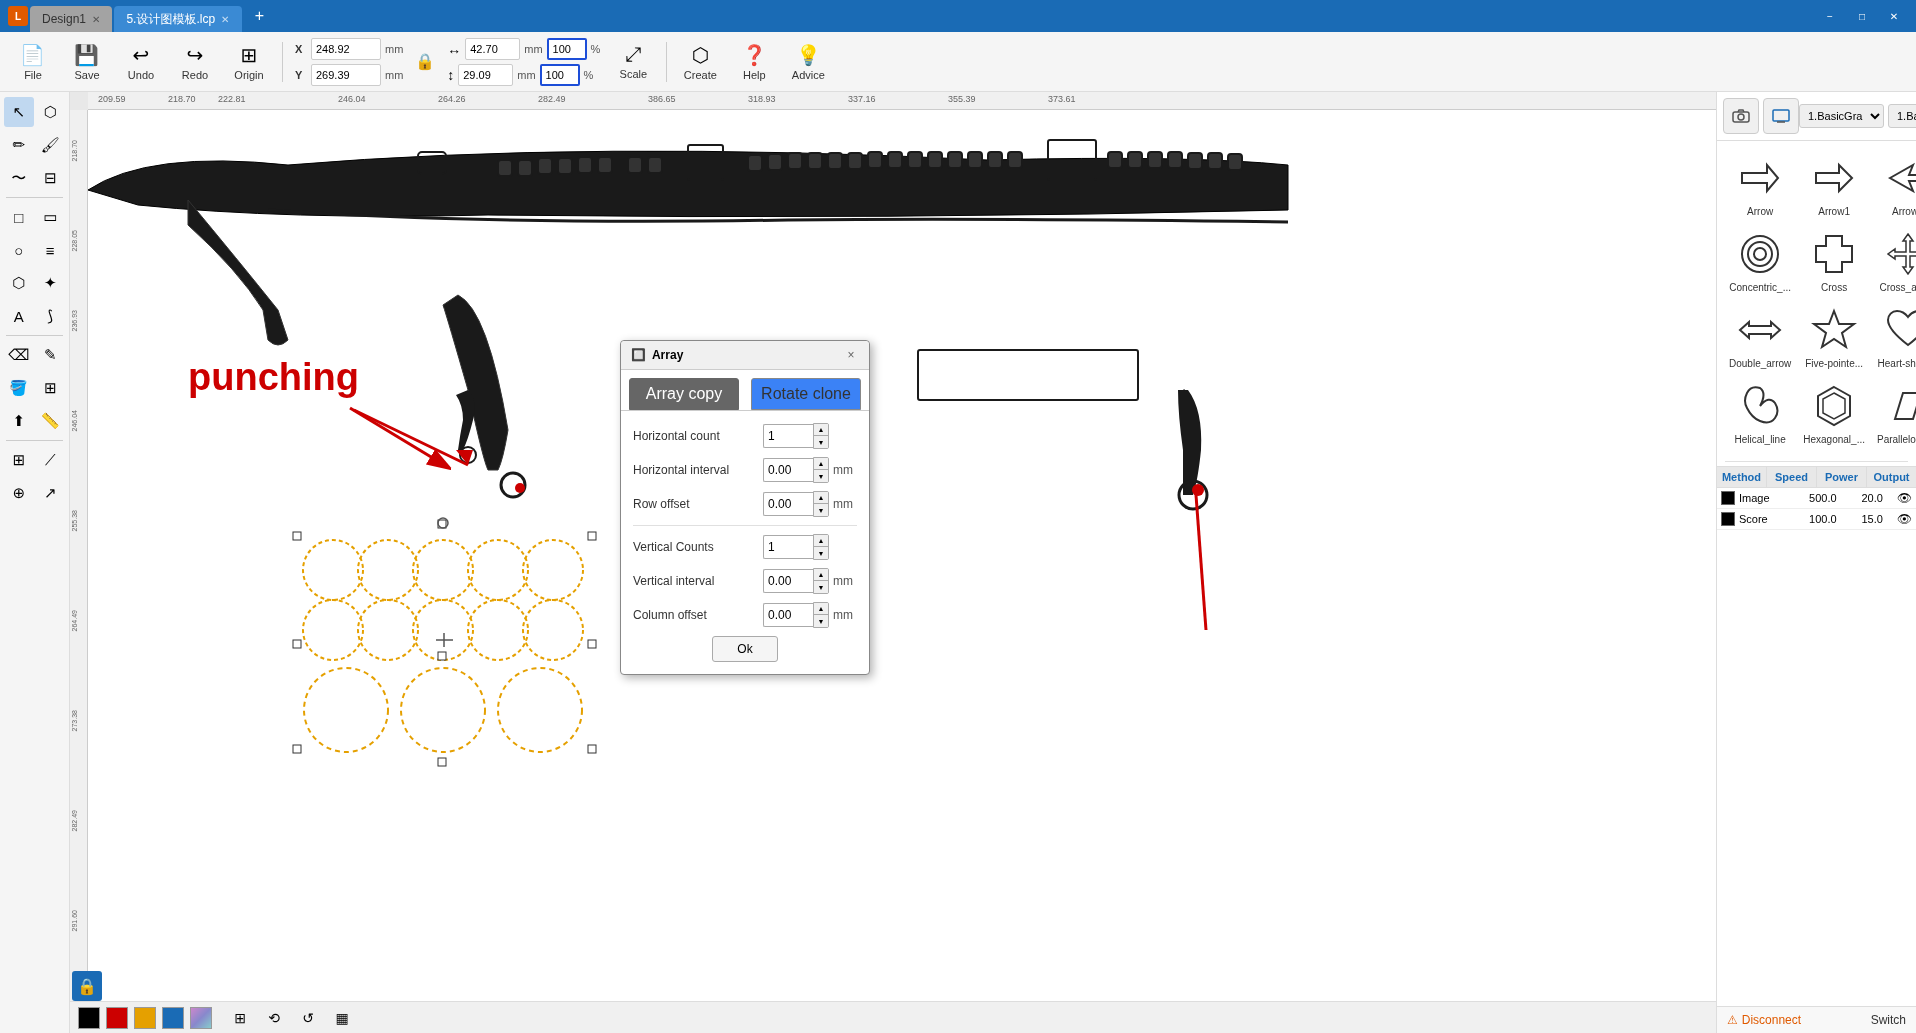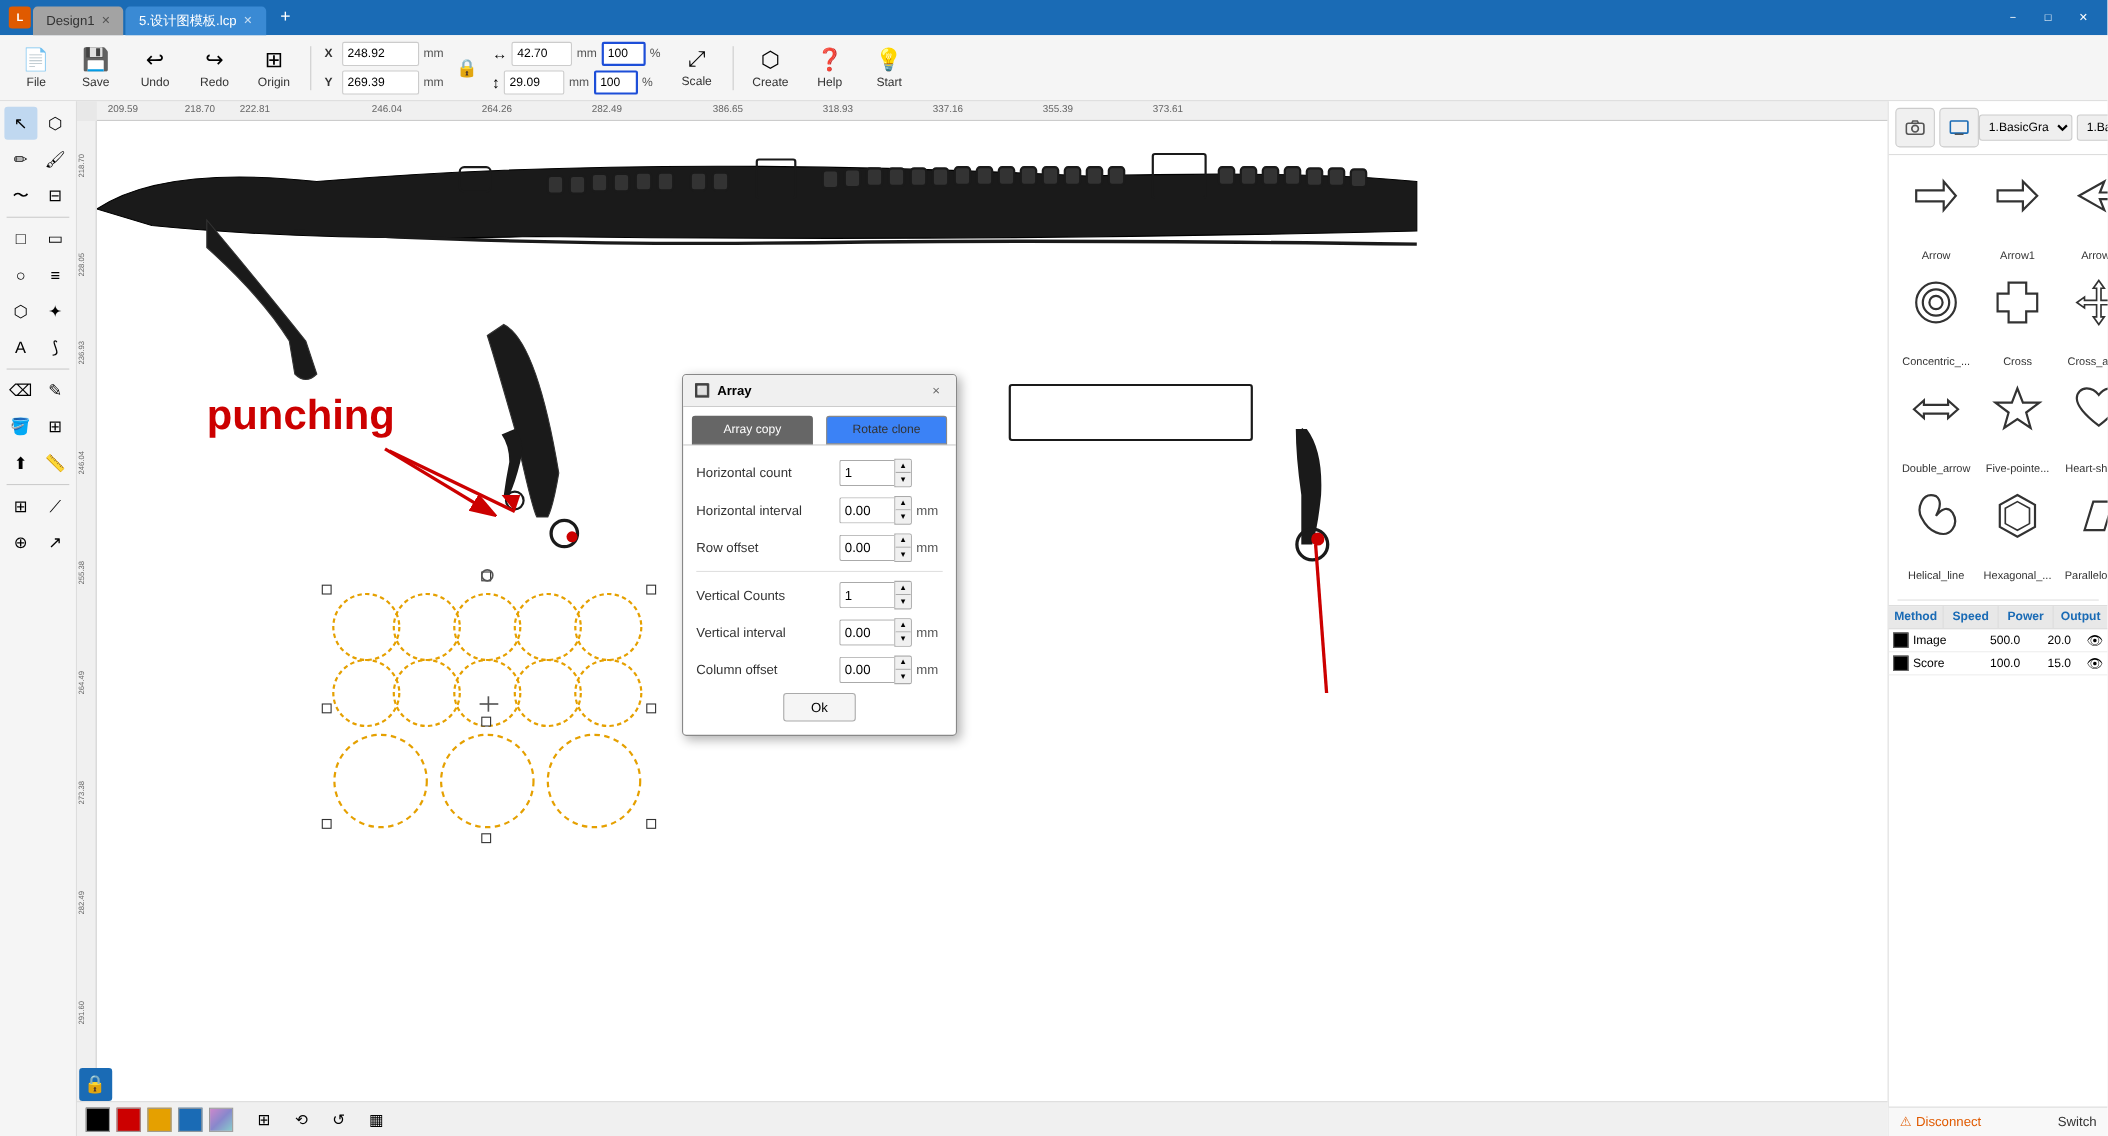--- a/index.html
+++ b/index.html
@@ -65,21 +65,21 @@
 
     
     #array-dialog {
       position: absolute; top: 340px; left: 620px;
       width: 250px; background: white; border: 1px solid #888; border-radius: 4px;
       box-shadow: 3px 3px 10px rgba(0,0,0,0.3); z-index: 100;
     }
     .dialog-title-bar { display: flex; align-items: center; justify-content: space-between; background: #f0f0f0; border-bottom: 1px solid #ccc; padding: 6px 10px; border-radius: 4px 4px 0 0; }
     .dialog-title { font-size: 12px; font-weight: bold; display: flex; align-items: center; gap: 6px; }
     .dialog-close { width: 16px; height: 16px; cursor: pointer; display: flex; align-items: center; justify-content: center; font-size: 12px; color: #666; }
-    .dialog-tab { flex: 1; padding: 6px; text-align: center; font-size: 11px; cursor: pointer; border: 1px solid #888; margin: 4px 4px 0 4px; border-radius: 3px 3px 0 0; }
+    .dialog-tab { flex: 1; padding: 6px; text-align: center; font-size: 16px; cursor: pointer; border: 1px solid #888; margin: 4px 4px 0 4px; border-radius: 3px 3px 0 0; }
     .dialog-tab.active { background: #666; color: white; border-color: #666; }
     .dialog-tab.inactive { background: #3b82f6; color: #333; }
     .dialog-body { padding: 12px; }
     .field-row { display: flex; align-items: center; margin-bottom: 8px; }
     .field-label { width: 130px; font-size: 12px; color: #333; }
     .field-unit { font-size: 12px; color: #555; margin-left: 4px; }
     .field-with-spin { display: flex; align-items: center; }
     .field-input-w-spin { width: 50px; height: 24px; border: 1px solid #aaa; border-right: none; border-radius: 2px 0 0 2px; padding: 0 4px; font-size: 12px; }
     .spin-group { display: flex; flex-direction: column; border: 1px solid #aaa; border-radius: 0 2px 2px 0; overflow: hidden; }
     .spin-btn { width: 14px; height: 12px; font-size: 7px; background: #f0f0f0; cursor: pointer; display: flex; align-items: center; justify-content: center; border-bottom: 1px solid #aaa; }
@@ -88,21 +88,21 @@
     .dialog-ok { display: flex; justify-content: center; margin-top: 8px; }
     .ok-btn { padding: 5px 24px; border: 1px solid #aaa; background: #f5f5f5; border-radius: 3px; cursor: pointer; font-size: 12px; }
 
     
     #right-panel { width: 200px; background: white; border-left: 1px solid #ddd; display: flex; flex-direction: column; }
     .right-top { padding: 6px; display: flex; align-items: center; justify-content: space-between; border-bottom: 1px solid #ddd; }
     .dropdown-select { height: 24px; border: 1px solid #ccc; border-radius: 3px; font-size: 11px; padding: 0 4px; cursor: pointer; }
     .shapes-grid { display: grid; grid-template-columns: repeat(3, 1fr); gap: 4px; padding: 8px; }
     .shape-item { display: flex; flex-direction: column; align-items: center; gap: 3px; cursor: pointer; padding: 4px; border-radius: 3px; }
     .shape-preview { width: 50px; height: 50px; display: flex; align-items: center; justify-content: center; }
-    .shape-label { font-size: 10px; color: #333; text-align: left; margin-top: 21px; }
+    .shape-label { font-size: 10px; color: #333; text-align: left; }
     .shape-divider { height: 1px; background: #e0e0e0; margin: 4px 8px; }
 
     
     .layer-panel { border-top: 1px solid #ddd; padding: 0; }
     .layer-header { display: flex; background: #e8e8e8; border-bottom: 1px solid #ddd; }
     .layer-col { flex: 1; text-align: center; font-size: 11px; font-weight: bold; padding: 4px 2px; color: #1a6bb5; border-right: 1px solid #ddd; }
     .layer-col:last-child { border-right: none; }
     .layer-row { display: flex; align-items: center; padding: 3px 4px; border-bottom: 1px solid #eee; }
     .layer-color { width: 14px; height: 14px; border: 1px solid #666; margin-right: 4px; flex-shrink: 0; }
     .layer-name { flex: 1.2; font-size: 11px; }
@@ -212,21 +212,21 @@
   <div class="toolbar-btn">
     <span class="toolbar-icon">⬡</span>
     <span class="toolbar-label">Create</span>
   </div>
   <div class="toolbar-btn">
     <span class="toolbar-icon">❓</span>
     <span class="toolbar-label">Help</span>
   </div>
   <div class="toolbar-btn">
     <span class="toolbar-icon">💡</span>
-    <span class="toolbar-label">Start</span>
+    <span class="toolbar-label">Advice</span>
   </div>
 </div>
 
 <div id="main">
 
   <div id="left-tools">
     <div class="tool-row">
       <div class="tool-btn active" title="Select">↖</div>
       <div class="tool-btn" title="Node">⬡</div>
     </div>

